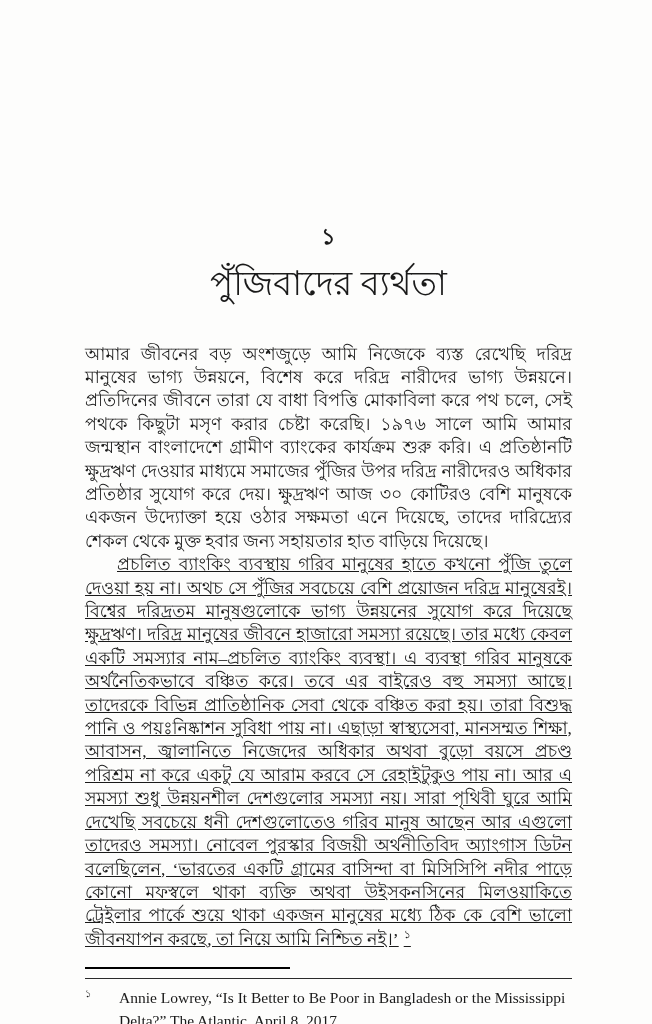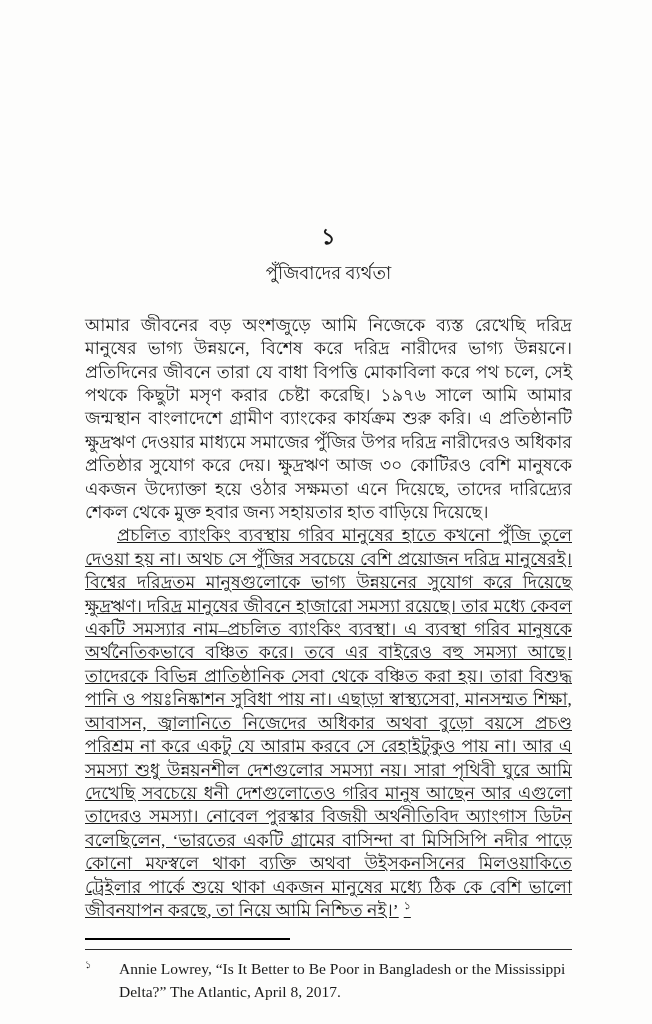--- a/index.html
+++ b/index.html
@@ -22,26 +22,26 @@
   .chapter-number {
     margin-top: 224px;
     text-align: center;
     font-size: 22px;
     font-weight: 700;
     line-height: 1.2;
   }
   .chapter-title {
     margin: 12px 0 0 0;
     text-align: center;
-    font-size: 18px;
+    font-size: 34px;
     font-weight: 400;
     line-height: 1.3;
   }
   .body-text {
-    margin-top: 28px;
+    margin-top: 36px;
     font-size: 17.5px;
     line-height: 23.4px;
     text-align: justify;
     text-justify: inter-word;
   }
   .body-text p {
     margin: 0;
   }
   .body-text p.indented {
     text-indent: 32px;

